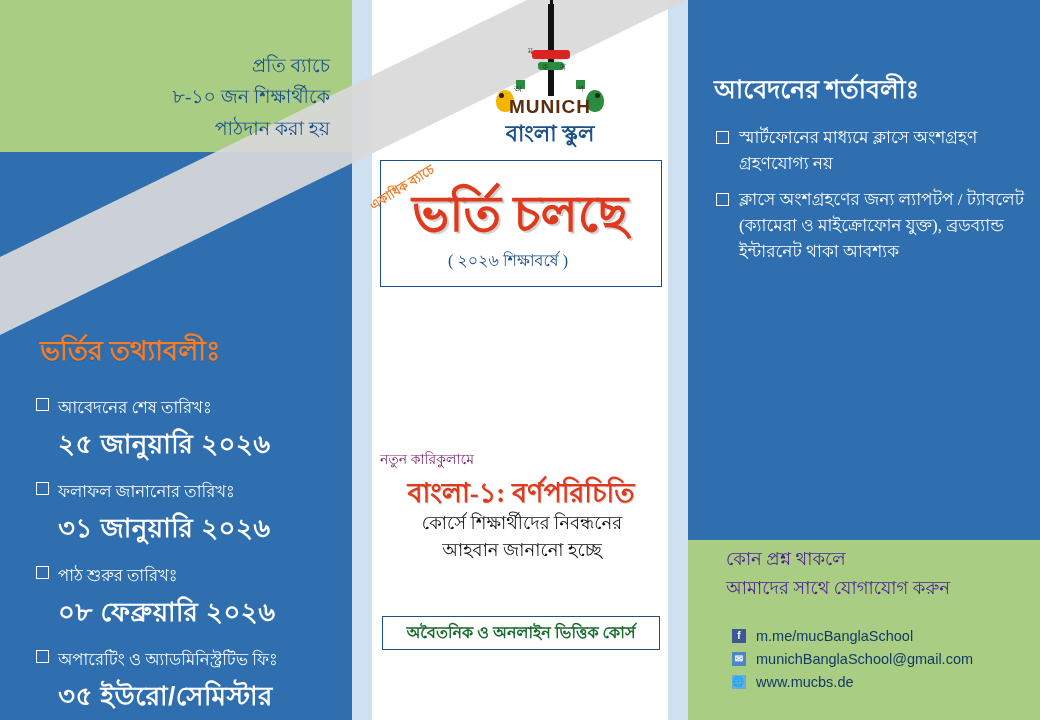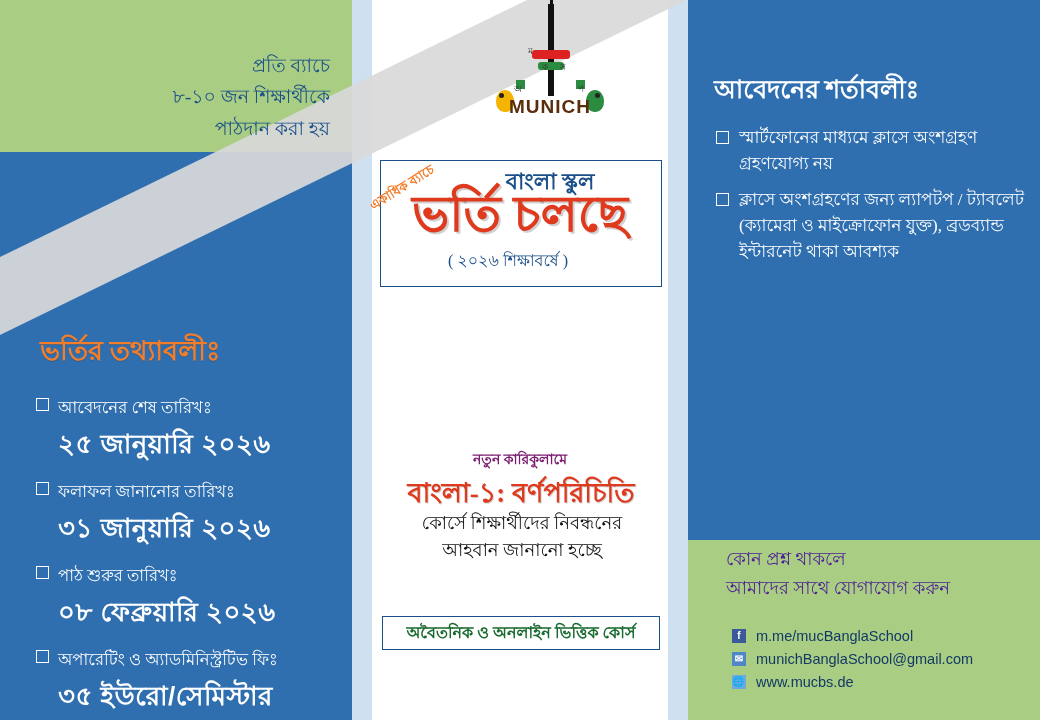--- a/index.html
+++ b/index.html
@@ -88,21 +88,20 @@
   .lg-s3{position:absolute;left:90px;top:56px;font-size:9px;color:#333;}
   .lg-s4{position:absolute;left:44px;top:78px;font-size:9px;color:#333;}
   .lg-s5{position:absolute;left:108px;top:78px;font-size:9px;color:#333;}
   .munich-word{
     position:absolute;left:0;right:0;top:92px;font-size:19px;font-weight:bold;color:#5a2d0c;
     letter-spacing:1px;
   }
   .bangla-word{
     position:absolute;left:0;right:0;top:112px;font-size:22px;font-weight:bold;color:#1a4f8a;
     font-family:"Liberation Serif", serif;
-    margin-top:48px;
   }
   .bird-l{position:absolute;left:26px;top:86px;width:18px;height:22px;background:#f4b400;border-radius:50% 50% 45% 45%;}
   .bird-l:after{content:"";position:absolute;left:3px;top:3px;width:5px;height:5px;background:#222;border-radius:50%;}
   .bird-r{position:absolute;left:116px;top:86px;width:18px;height:22px;background:#2b8c3f;border-radius:50% 50% 45% 45%;}
   .bird-r:after{content:"";position:absolute;left:9px;top:3px;width:5px;height:5px;background:#222;border-radius:50%;}
 
   .admission-box{
     position:absolute;left:380px;top:160px;width:280px;height:125px;border:1.5px solid #1a4f8a;
   }
   .ribbon-text{
@@ -114,22 +113,22 @@
     font-size:50px;font-weight:bold;color:#e03a1e;
     font-family:"Liberation Serif", serif;
     text-shadow:2px 2px 0 rgba(0,0,0,.18);
   }
   .admission-year{
     position:absolute;left:380px;top:248px;width:256px;text-align:center;
     font-size:16px;color:#1a4f8a;font-family:"Liberation Serif", serif;
   }
 
   .course-pre{
-    position:absolute;left:380px;top:448px;width:280px;text-align:center;
-    font-size:14px;color:#7a1b6e;font-family:"Liberation Serif", serif;font-weight:bold;
+    position:absolute;left:380px;top:448px;width:280px;text-align:left;
+    font-size:14px;color:#7a1b6e;font-family:"Liberation Serif", serif;
   }
   .course-title{
     position:absolute;left:366px;top:472px;width:310px;text-align:center;
     font-size:27px;font-weight:bold;color:#e03a1e;
     font-family:"Liberation Serif", serif;
     text-shadow:1px 1px 0 rgba(0,0,0,.18);
   }
   .course-sub{
     position:absolute;left:372px;top:510px;width:300px;text-align:center;
     font-size:18px;color:#111;line-height:1.5;font-family:"Liberation Serif", serif;

